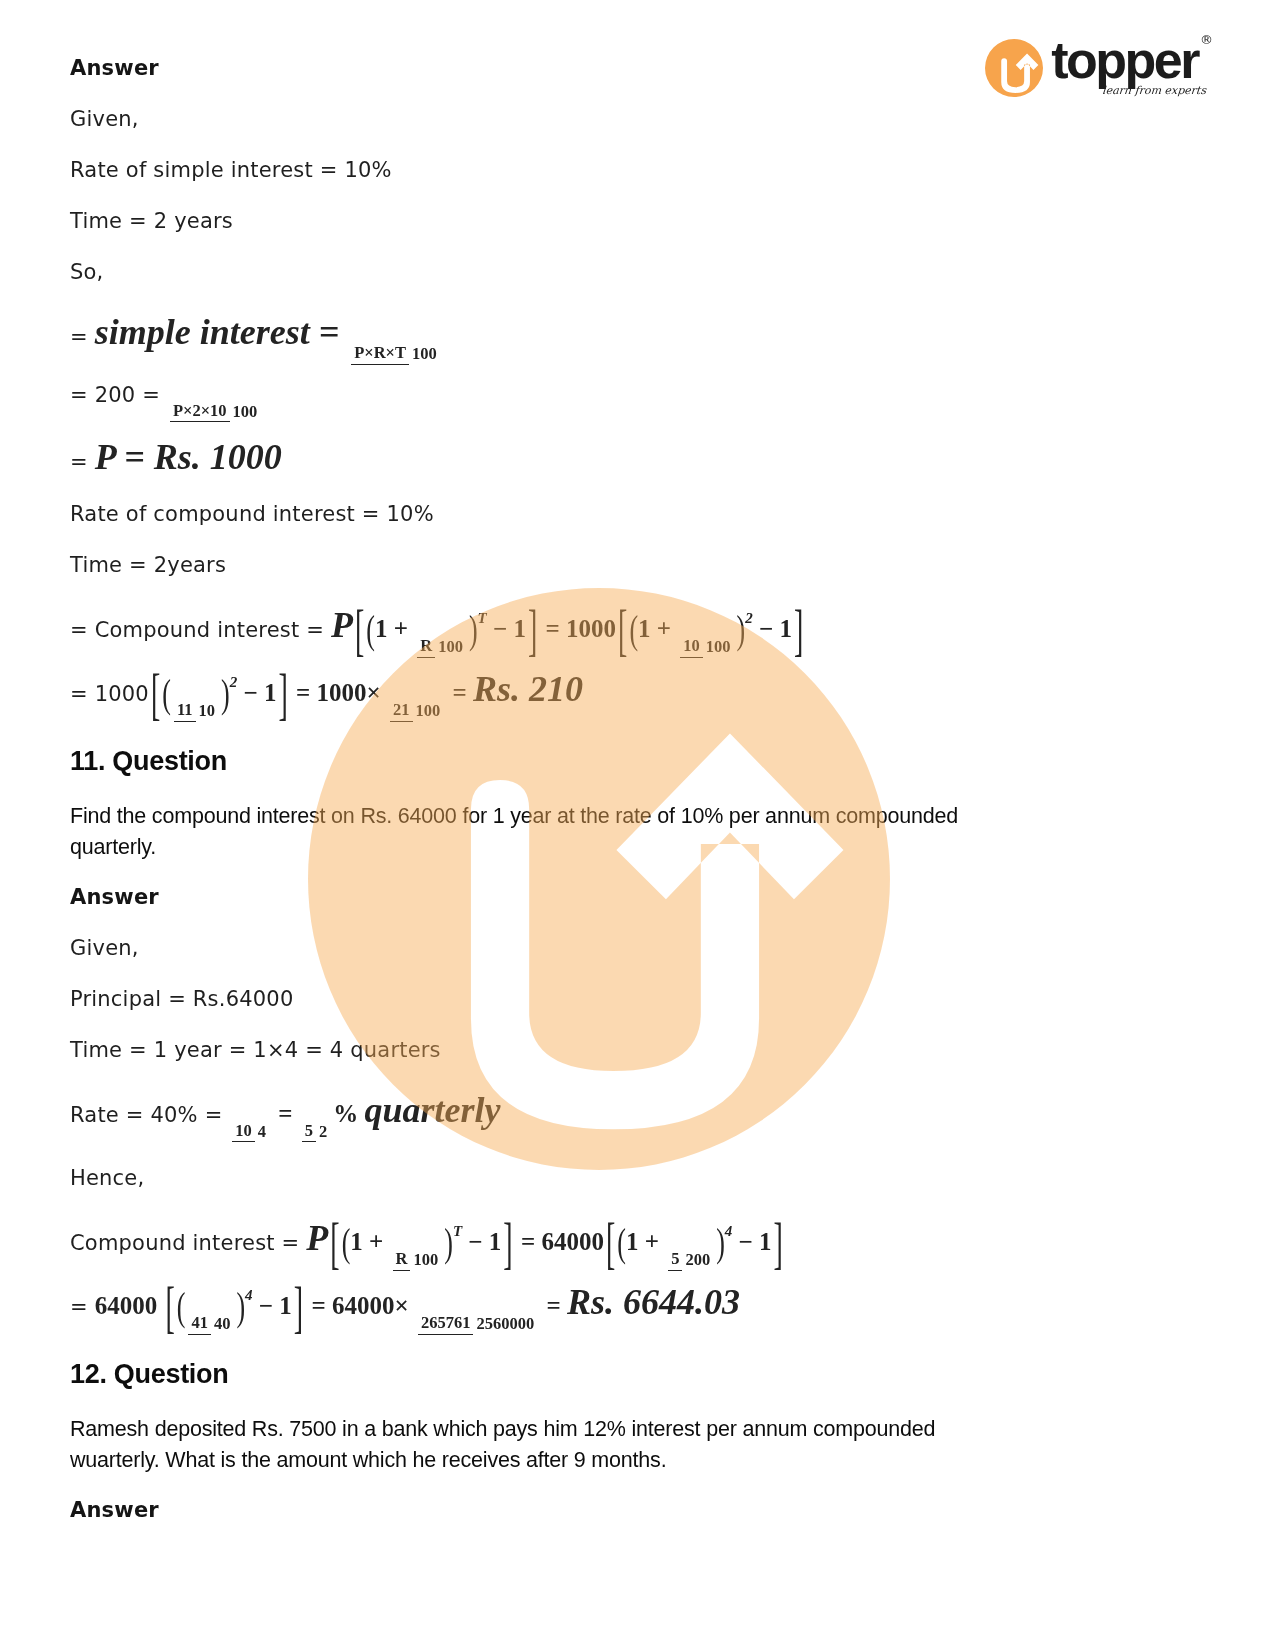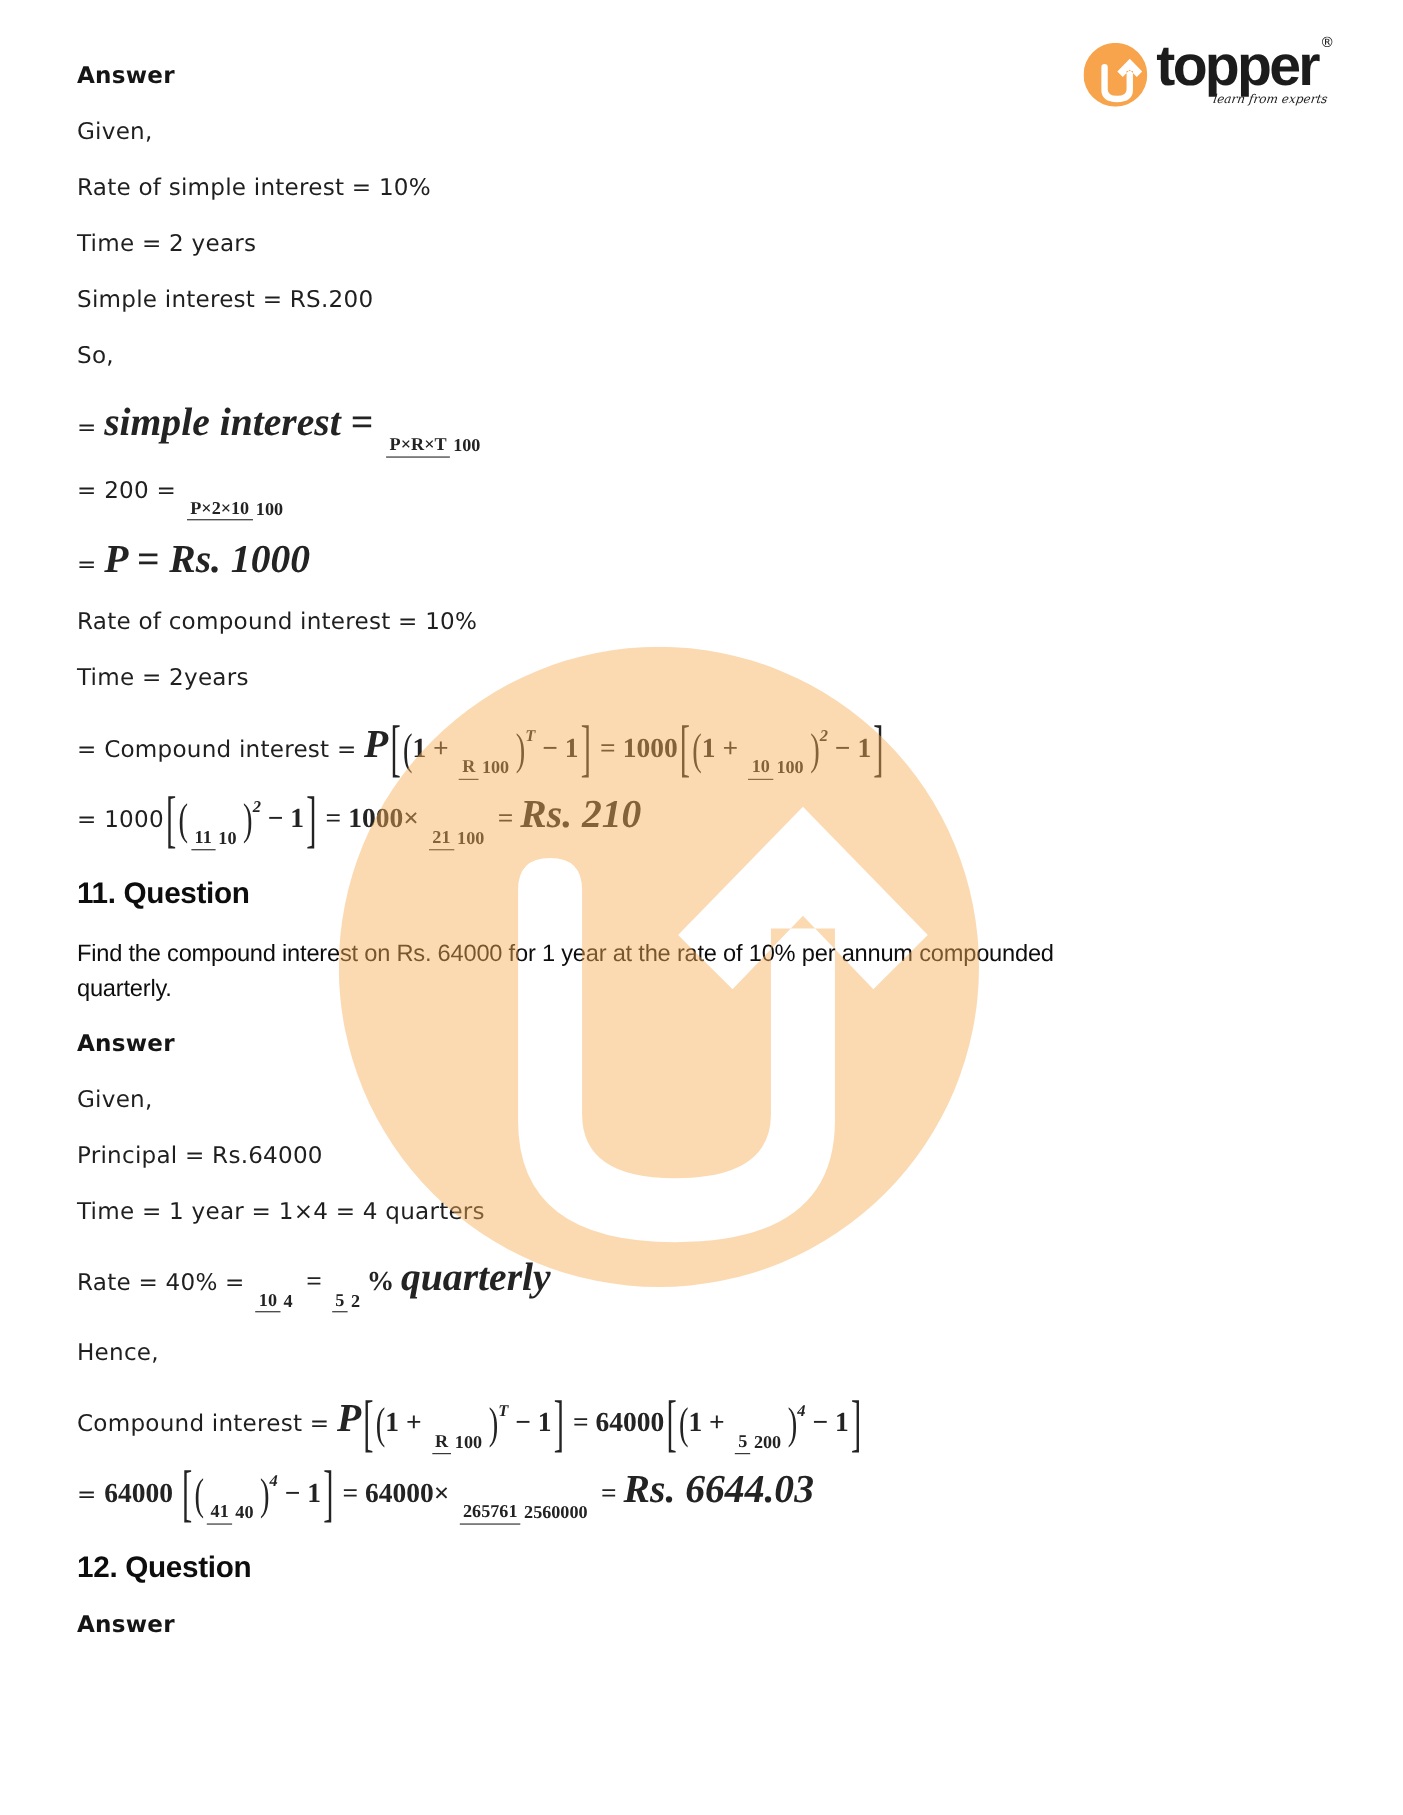--- a/index.html
+++ b/index.html
@@ -117,21 +117,20 @@
     <span class="logo-tagline">learn from experts</span>
   </div>
 </div>
 
 <div class="content">
 
   <div class="h-bold">Answer</div>
   <p class="body-line">Given,</p>
   <p class="body-line">Rate of simple interest = 10%</p>
   <p class="body-line">Time = 2 years</p>
-  <p class="body-line">Simple interest = RS.200</p>
   <p class="body-line tight">So,</p>
 
   <div class="formula tall"><span class="m-eq">= </span><span class="m-var">simple interest</span><span class="m-var"> = </span><span class="mfrac">
         <span class="num">P×R×T</span>
         <span class="den">100</span>
       </span></div>
   <div class="formula tight"><span class="m-eq">= 200 = </span><span class="mfrac">
         <span class="num">P×2×10</span>
         <span class="den">100</span>
       </span></div>
@@ -185,20 +184,24 @@
       </span><span class="m-rpr">)</span><span class="m-sup">4</span><span class="m-pl"> − 1</span><span class="m-rbr">]</span></div>
   <div class="formula"><span class="m-eq">= </span><span class="m-pl">64000 </span><span class="m-lbr">[</span><span class="m-lpr">(</span><span class="mfrac">
         <span class="num">41</span>
         <span class="den">40</span>
       </span><span class="m-rpr">)</span><span class="m-sup">4</span><span class="m-pl"> − 1</span><span class="m-rbr">]</span><span class="m-pl"> =  64000× </span><span class="mfrac">
         <span class="num">265761</span>
         <span class="den">2560000</span>
       </span><span class="m-pl"> = </span><span class="m-var">Rs. 6644.03</span></div>
 
   <div class="h-q">12. Question</div>
+  <div class="q-text">
+    <div>Ramesh deposited Rs. 7500 in a bank which pays him 12% interest per annum compounded</div>
+    <div>wuarterly. What is the amount which he receives after 9 months.</div>
+  </div>
 
   <div class="h-bold">Answer</div>
 
 </div>
 
 <svg class="watermark" viewBox="0 0 200 200">
   <path fill="#F7AC55" fill-rule="evenodd" d="
     M100,0 A100,100 0 1 0 100,200 A100,100 0 1 0 100,0 Z
     M66,66 Q56,66 56,76 L56,148 Q56,186 105,186 Q155,186 155,148 L155,88 L135,88 L135,146
     Q135,166 105,166 Q76,166 76,146 L76,76 Q76,66 66,66 Z

